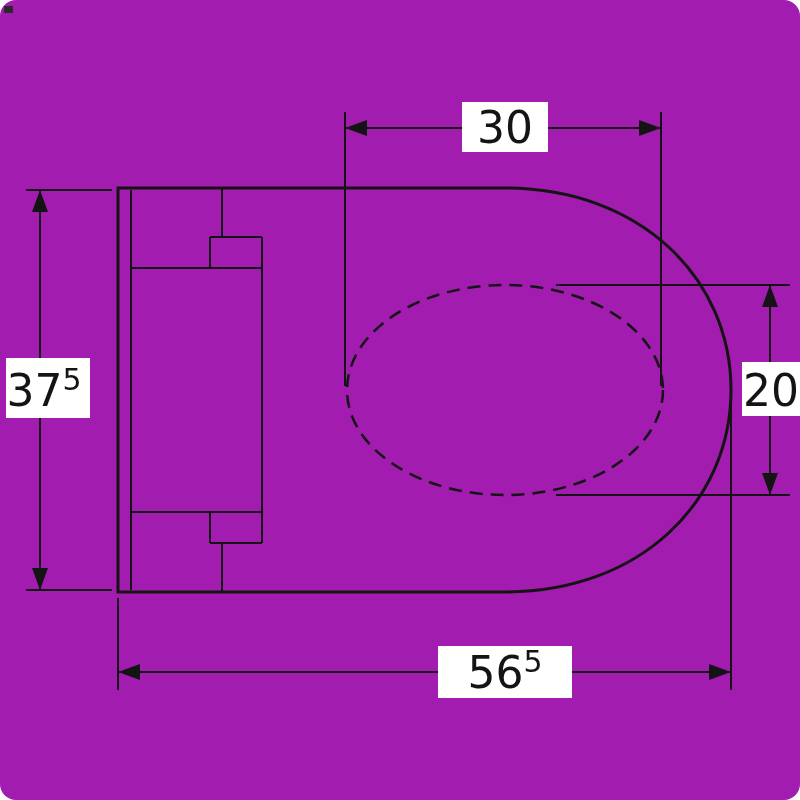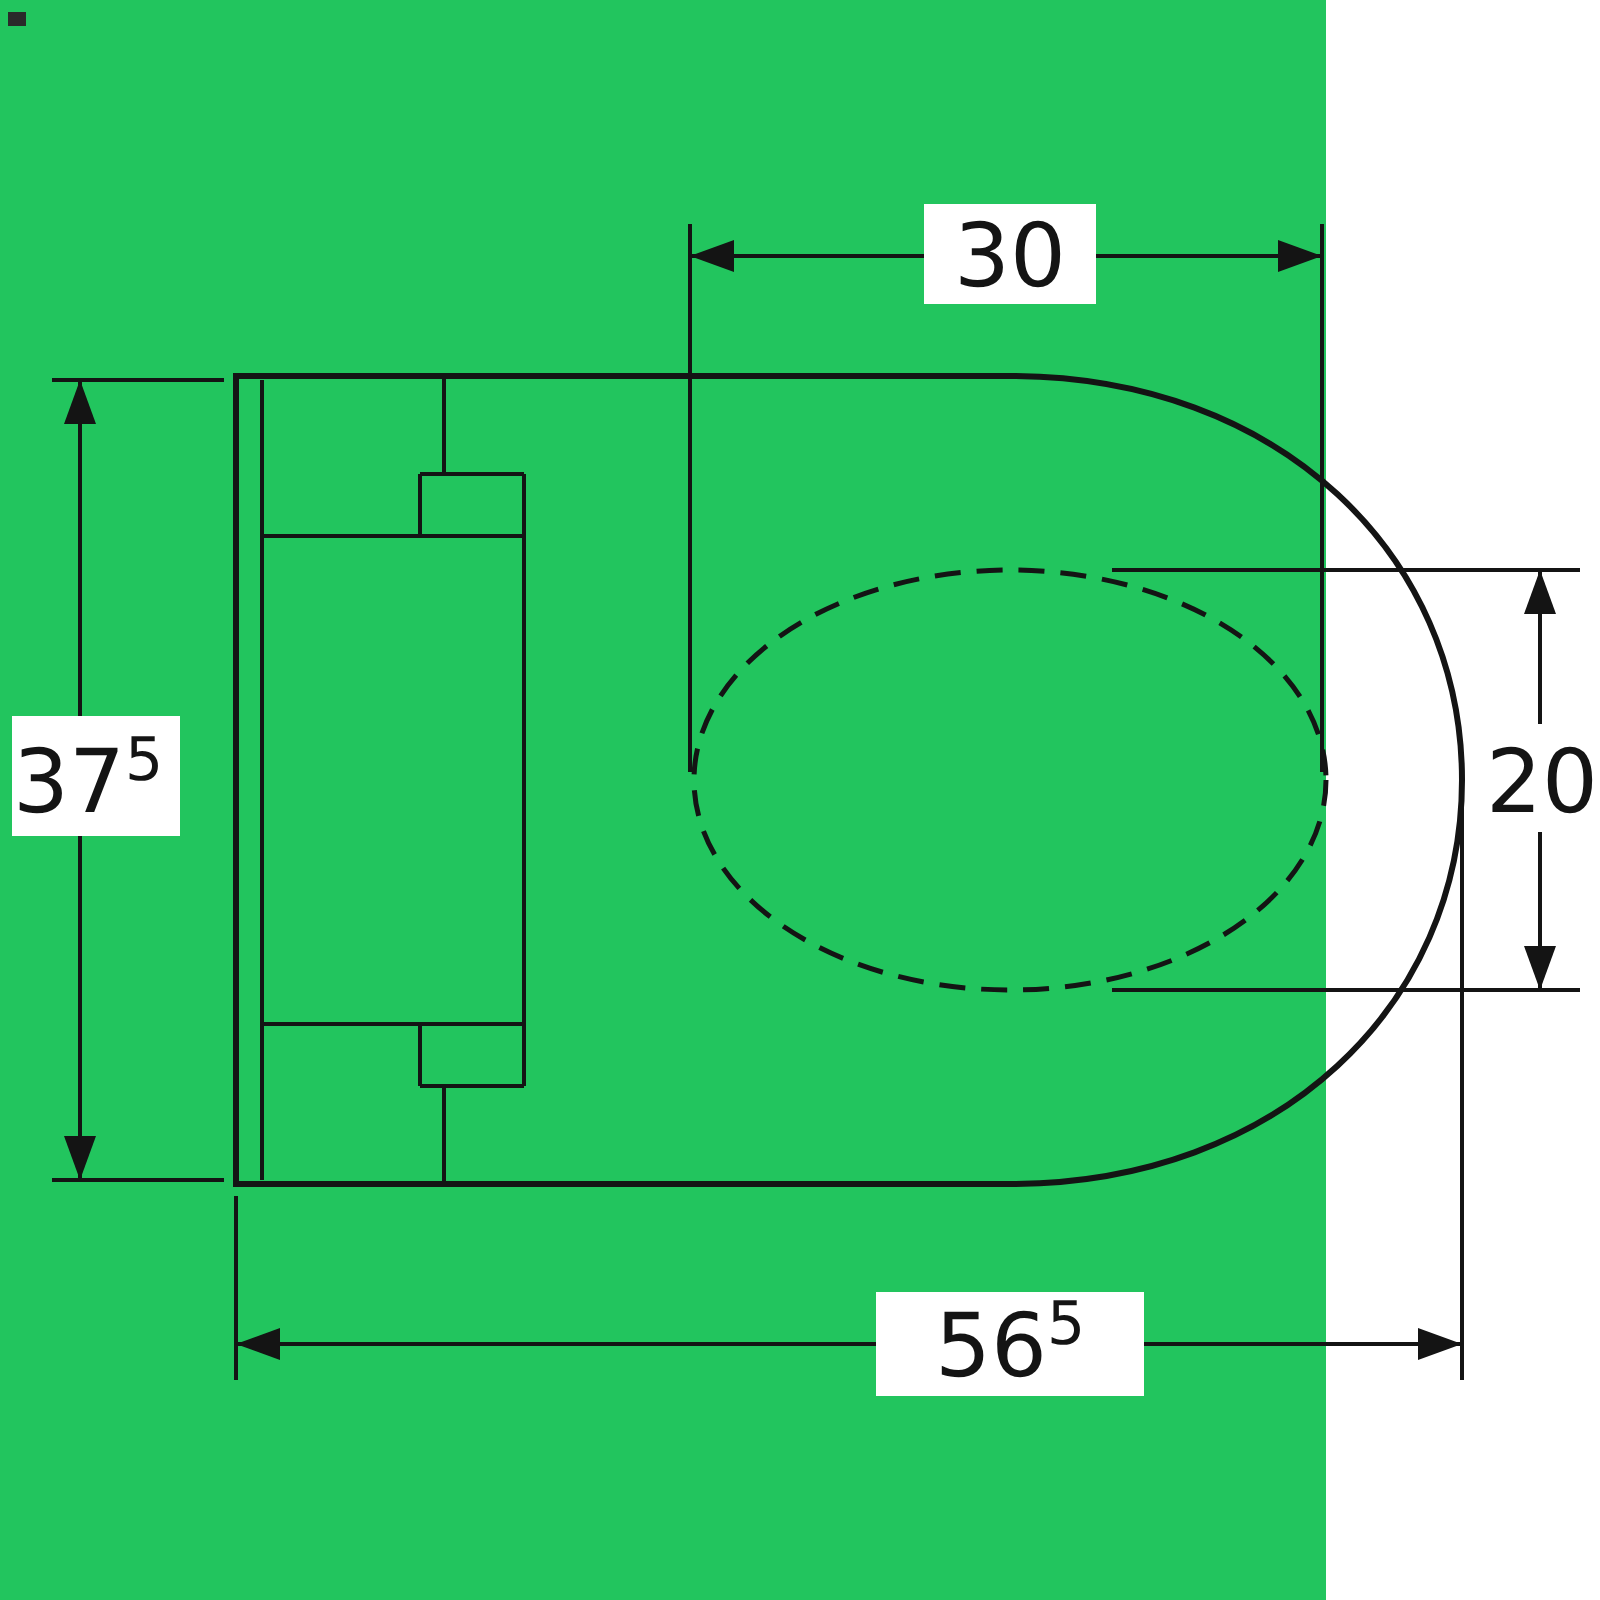--- a/index.html
+++ b/index.html
@@ -4,24 +4,25 @@
 <style>
   html, body {
     margin: 0;
     padding: 0;
     background: #ffffff;
     width: 800px;
     height: 800px;
     overflow: hidden;
   }
   .canvas-wrap {
-    width: 663px;
+    width: 800px;
     height: 800px;
     position: relative;
-    background: #22c55e;
+    background: #a21caf;
+    border-radius: 16px;
   }
   svg {
     display: block;
   }
   .stroke {
     stroke: #141414;
     fill: none;
   }
   .outline { stroke-width: 3; }
   .inner   { stroke-width: 2; }

